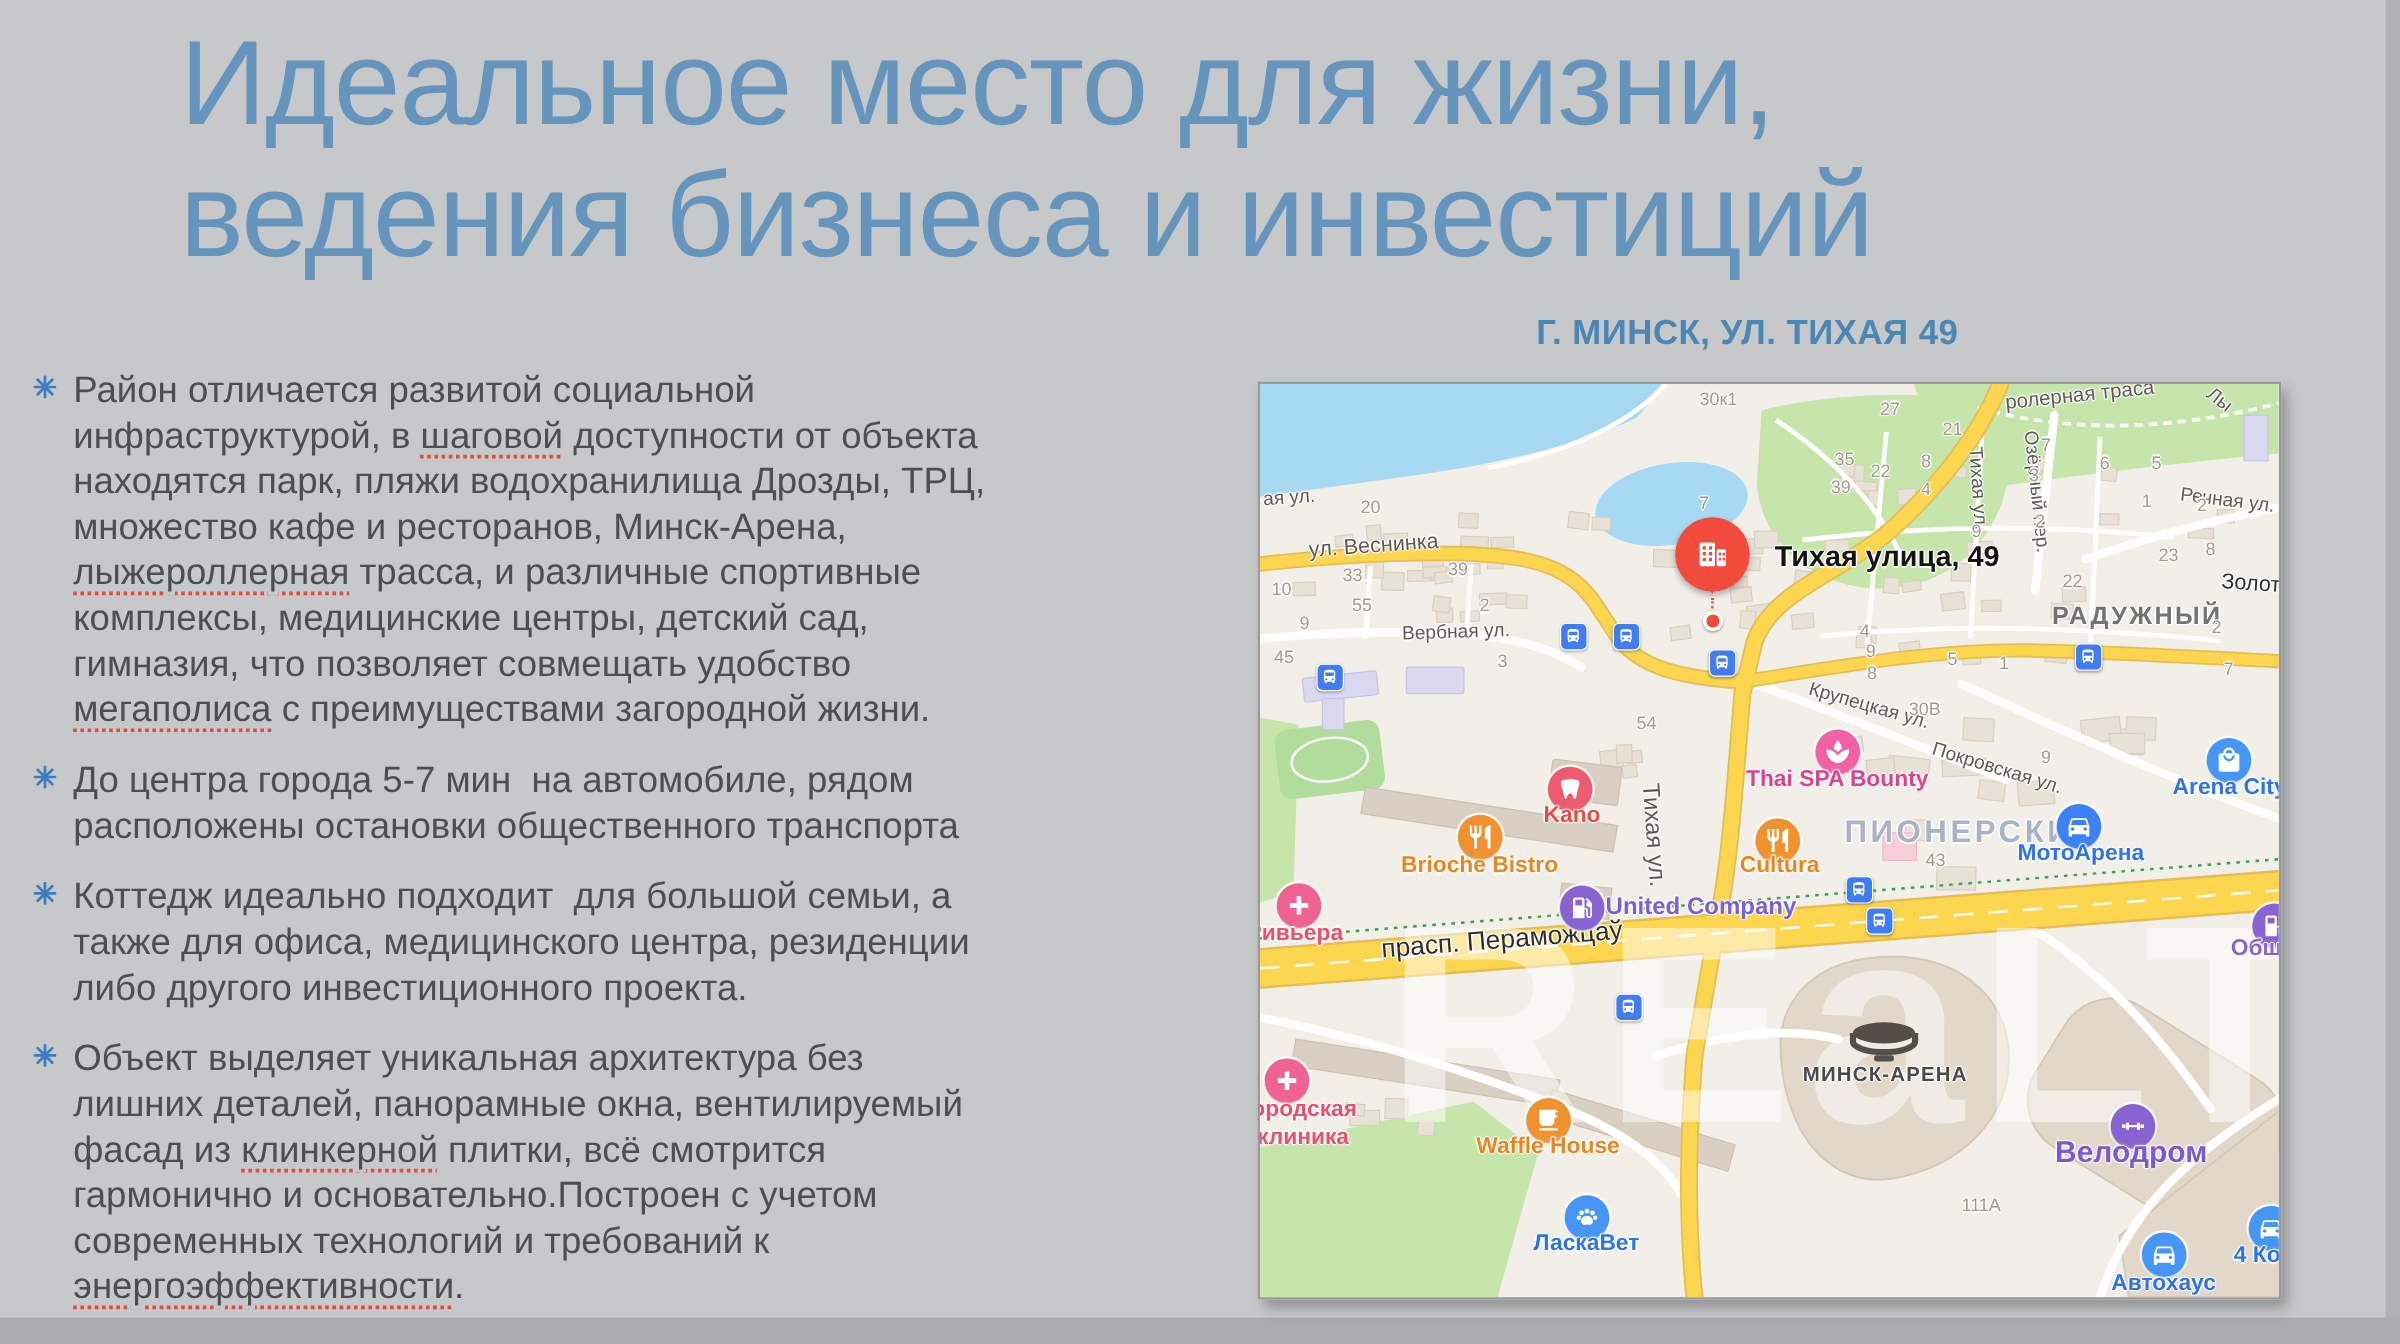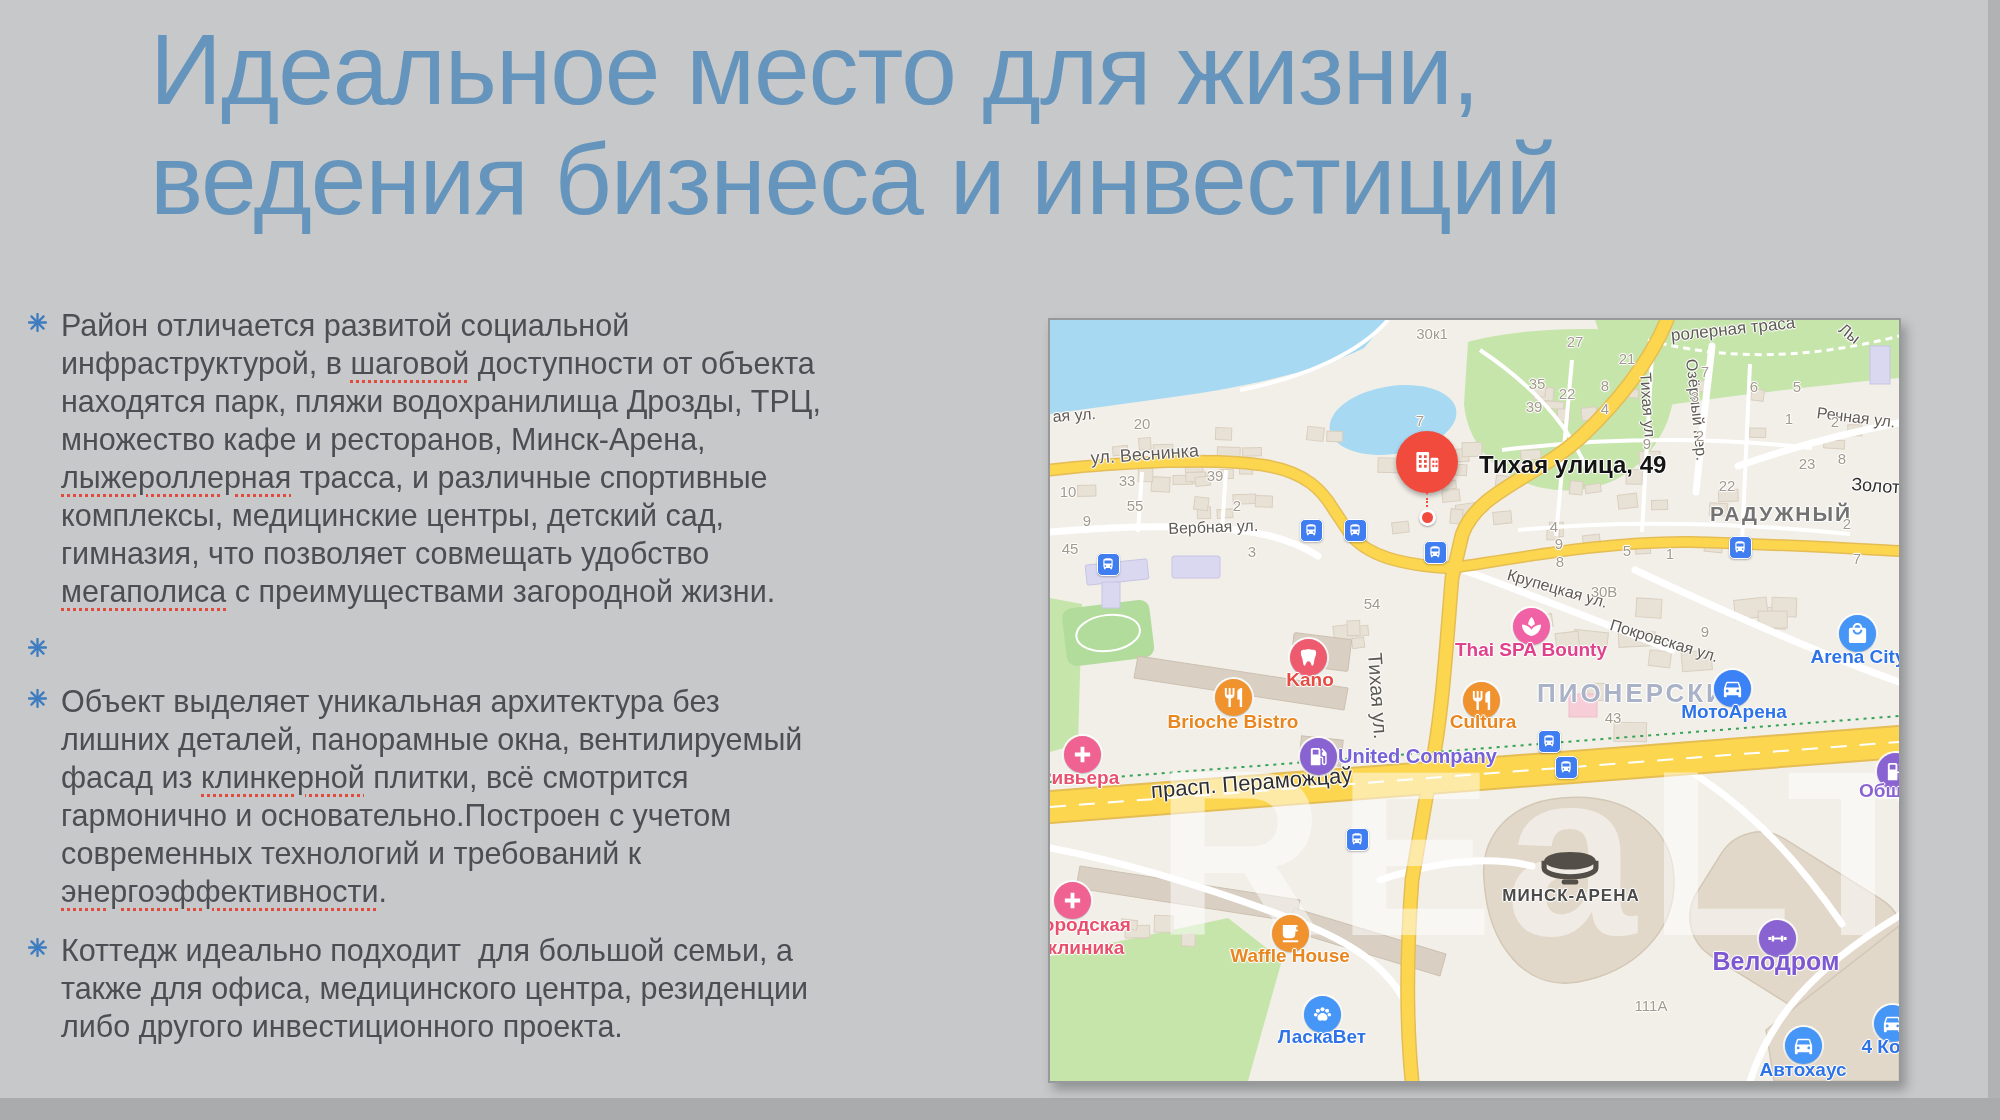--- a/index.html
+++ b/index.html
@@ -48,20 +48,21 @@
 </style>
 </head>
 <body>
 
 <div class="slide">
   <div class="edge-r"></div>
   <div class="edge-b"></div>
 
   <h1 class="title"><span>Идеальное место для жизни,</span><br><span>ведения бизнеса и инвестиций</span></h1>
 
+  <div class="subtitle">Г. МИНСК, УЛ. ТИХАЯ 49</div>
 
   <div class="bullets" id="bullets">
       <div class="brow">
         <span class="bmark"><svg width="19" height="19" viewBox="0 0 20 20">
             <g stroke="#3d7cc0" stroke-width="2.4" stroke-linecap="round">
               <line x1="10" y1="1" x2="10" y2="19"></line>
               <line x1="1" y1="10" x2="19" y2="10"></line>
               <line x1="3.6" y1="3.6" x2="16.4" y2="16.4"></line>
               <line x1="16.4" y1="3.6" x2="3.6" y2="16.4"></line>
             </g>
@@ -77,49 +78,51 @@
       </div>
       <div class="brow">
         <span class="bmark"><svg width="19" height="19" viewBox="0 0 20 20">
             <g stroke="#3d7cc0" stroke-width="2.4" stroke-linecap="round">
               <line x1="10" y1="1" x2="10" y2="19"></line>
               <line x1="1" y1="10" x2="19" y2="10"></line>
               <line x1="3.6" y1="3.6" x2="16.4" y2="16.4"></line>
               <line x1="16.4" y1="3.6" x2="3.6" y2="16.4"></line>
             </g>
           </svg></span>
+        <p class="btxt"><span>До центра города 5-7 мин  на автомобиле, рядом
+расположены остановки общественного транспорта</span></p>
+      </div>
+      <div class="brow">
+        <span class="bmark"><svg width="19" height="19" viewBox="0 0 20 20">
+            <g stroke="#3d7cc0" stroke-width="2.4" stroke-linecap="round">
+              <line x1="10" y1="1" x2="10" y2="19"></line>
+              <line x1="1" y1="10" x2="19" y2="10"></line>
+              <line x1="3.6" y1="3.6" x2="16.4" y2="16.4"></line>
+              <line x1="16.4" y1="3.6" x2="3.6" y2="16.4"></line>
+            </g>
+          </svg></span>
+        <p class="btxt"><span>Коттедж идеально подходит  для большой семьи, а
+также для офиса, медицинского центра, резиденции
+либо другого инвестиционного проекта.</span></p>
       </div>
       <div class="brow">
         <span class="bmark"><svg width="19" height="19" viewBox="0 0 20 20">
             <g stroke="#3d7cc0" stroke-width="2.4" stroke-linecap="round">
               <line x1="10" y1="1" x2="10" y2="19"></line>
               <line x1="1" y1="10" x2="19" y2="10"></line>
               <line x1="3.6" y1="3.6" x2="16.4" y2="16.4"></line>
               <line x1="16.4" y1="3.6" x2="3.6" y2="16.4"></line>
             </g>
           </svg></span>
         <p class="btxt"><span>Объект выделяет уникальная архитектура без
 лишних деталей, панорамные окна, вентилируемый
 фасад из </span><span class="spell">клинкерной</span><span> плитки, всё смотрится
 гармонично и основательно.Построен с учетом
 современных технологий и требований к
 </span><span class="spell">энергоэффективности</span><span>.</span></p>
-      </div>
-      <div class="brow">
-        <span class="bmark"><svg width="19" height="19" viewBox="0 0 20 20">
-            <g stroke="#3d7cc0" stroke-width="2.4" stroke-linecap="round">
-              <line x1="10" y1="1" x2="10" y2="19"></line>
-              <line x1="1" y1="10" x2="19" y2="10"></line>
-              <line x1="3.6" y1="3.6" x2="16.4" y2="16.4"></line>
-              <line x1="16.4" y1="3.6" x2="3.6" y2="16.4"></line>
-            </g>
-          </svg></span>
-        <p class="btxt"><span>Коттедж идеально подходит  для большой семьи, а
-также для офиса, медицинского центра, резиденции
-либо другого инвестиционного проекта.</span></p>
       </div>
     </div>
 
   <div class="map" id="map">
     <svg class="base" width="849" height="761" viewBox="0 0 849 761" xmlns="http://www.w3.org/2000/svg">
       <rect width="849" height="761" fill="#f2efe9"></rect>
       <path d="M0,0 L338,0 L314,28 C262,54 178,70 116,78 L0,94 Z" fill="#a8d9f2"></path>
       <path d="M545,0 L849,0 L849,58 C760,66 668,78 596,88 L560,44 Z" fill="#c6e5ab"></path>
       <path d="M418,22 C470,8 556,4 612,16 L640,24 L618,100 C598,150 556,174 506,170 C452,164 418,128 414,84 Z" fill="#c6e5ab"></path>
       <path d="M0,278 L32,284 L28,424 L0,432 Z" fill="#c6e5ab"></path>

